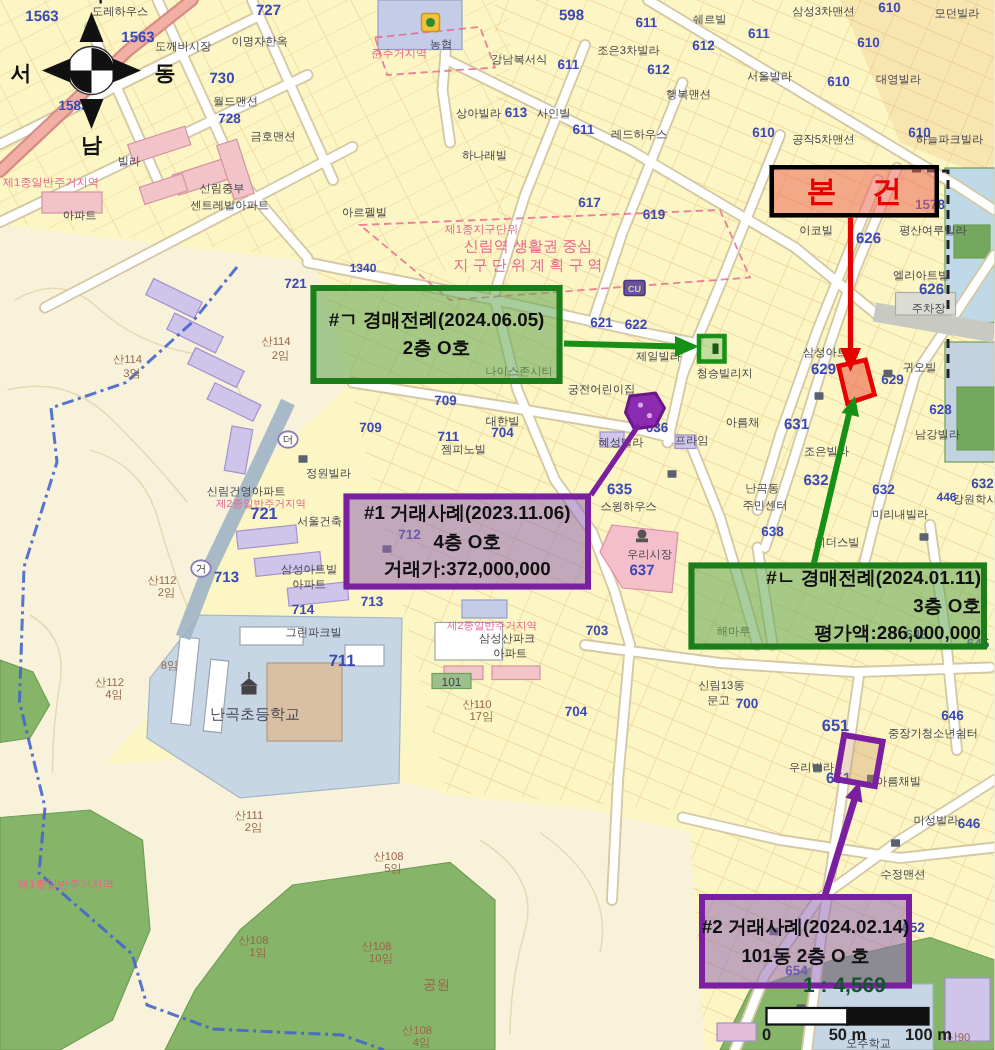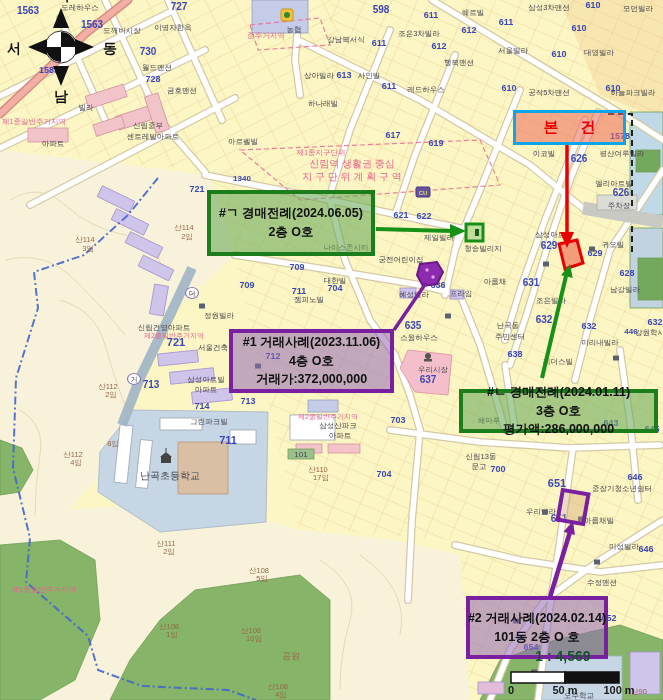--- a/index.html
+++ b/index.html
@@ -4,22 +4,22 @@
 <style>
   html,body{margin:0;padding:0;background:#e8e8e8;}
   .stage{position:relative;width:663px;height:700px;overflow:hidden;
          font-family:"Liberation Sans","DejaVu Sans",sans-serif;background:#FBF6C3;}
   .stage svg{position:absolute;left:0;top:0;}
   .anno{position:absolute;box-sizing:border-box;display:flex;flex-direction:column;
         justify-content:center;align-items:center;text-align:center;font-weight:bold;color:#101010;}
   .anno .t{font-size:12.5px;line-height:1.5;white-space:nowrap;}
   .anno.green{border:4px solid #1b7e1b;background:rgba(105,168,88,.58);}
   .anno.purple{border:4px solid #7a1fa0;background:rgba(146,104,180,.55);align-items:center;}
-  .anno.subject{border:3px solid #0ea5e9;background:rgba(236,104,88,.55);
-        color:#e80000;font-size:15px;font-weight:bold;letter-spacing:9px;padding-left:9px;text-align:right;}
+  .anno.subject{border:3px solid #000000;background:rgba(236,104,88,.55);
+        color:#e80000;font-size:20px;font-weight:bold;letter-spacing:9px;padding-left:9px;text-align:right;}
   .compass-label{position:absolute;font-size:14px;font-weight:bold;color:#111;}
   .scale-ratio{position:absolute;left:498px;top:648px;width:130px;text-align:center;
         font-size:14px;font-weight:bold;color:#14532d;}
   .scale-tick{position:absolute;top:684px;font-size:11px;font-weight:bold;color:#1c1c1c;text-align:center;}
 </style>
 </head>
 <body>
 
 <div class="stage">
 <svg width="663" height="700" viewBox="0 0 663 700">
@@ -470,21 +470,21 @@
   <span class="t">#ㄱ 경매전례(2024.06.05)</span>
   <span class="t">2층 O호</span>
 </div>
 
 <div class="anno purple" style="left:229px;top:329px;width:165px;height:64px;">
   <span class="t">#1 거래사례(2023.11.06)</span>
   <span class="t">4층 O호</span>
   <span class="t">거래가:372,000,000</span>
 </div>
 
-<div class="anno green" style="left:459px;top:389px;width:199px;height:44px;">
+<div class="anno green" style="left:459px;top:375px;width:199px;height:58px;align-items:flex-end;">
   <span class="t">#ㄴ 경매전례(2024.01.11)</span>
   <span class="t">3층 O호</span>
   <span class="t">평가액:286,000,000</span>
 </div>
 
 <div class="anno purple" style="left:466px;top:596px;width:142px;height:63px;">
   <span class="t">#2 거래사례(2024.02.14)</span>
   <span class="t">101동 2층 O 호</span>
 </div>
 

